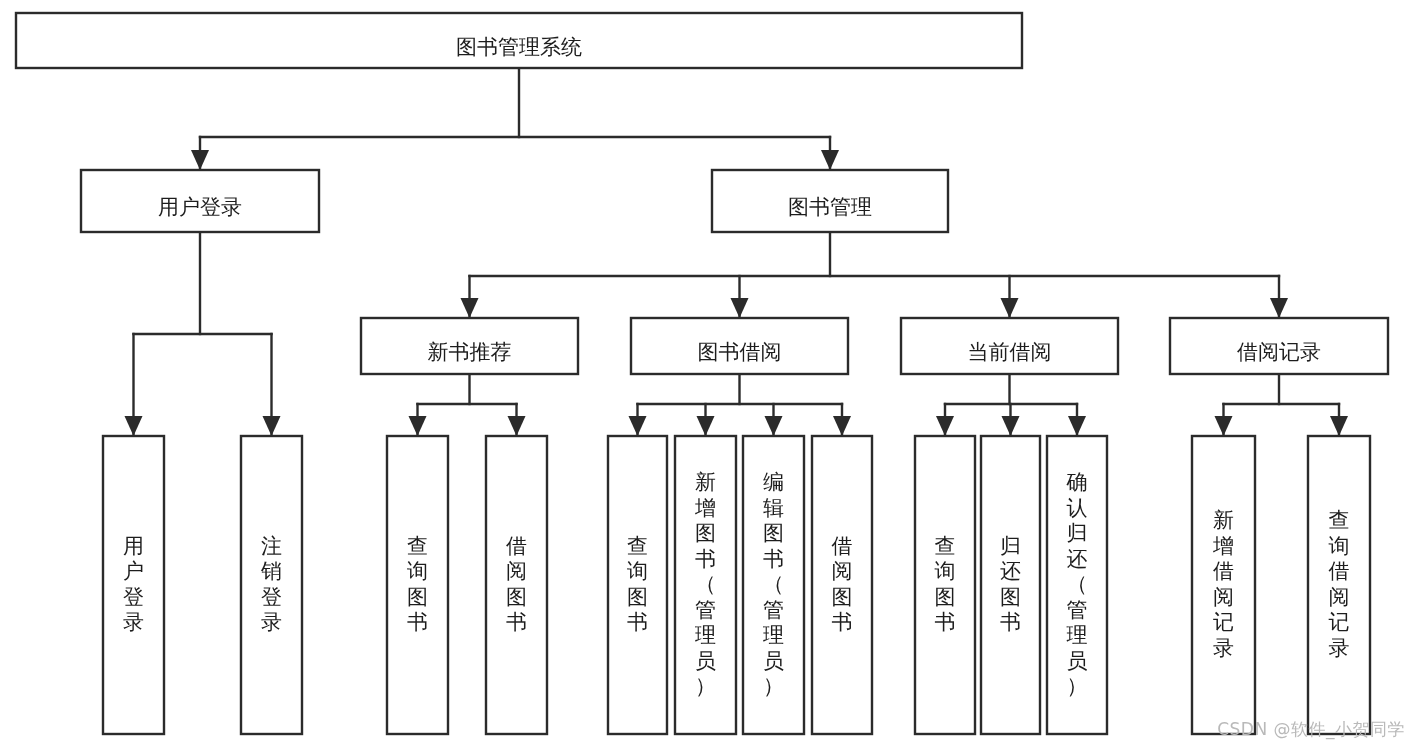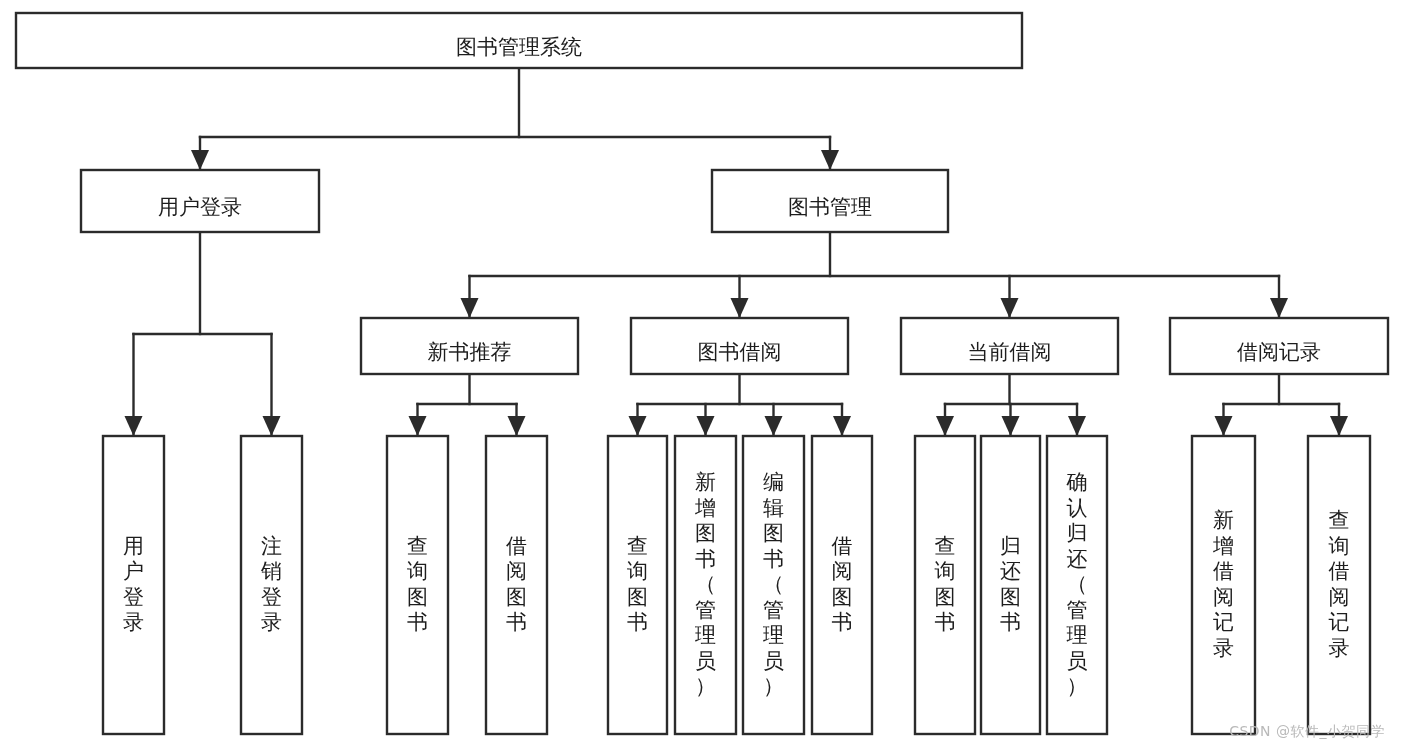--- a/index.html
+++ b/index.html
@@ -46,24 +46,24 @@
     stroke-width: 2.4;
     fill: none;
     stroke-linecap: square;
   }
   .arrow-head {
     fill: #2b2b2b;
     stroke: none;
   }
   .watermark {
     position: absolute;
-    right: 20px;
+    right: 0;
     bottom: 6px;
     font-family: "DejaVu Sans", "Liberation Sans", sans-serif;
-    font-size: 14px;
+    font-size: 17px;
     color: #b9b9b9;
     white-space: nowrap;
     letter-spacing: 0.5px;
     user-select: none;
   }
 </style>
 </head>
 <body>
 
 <div id="diagram-root">

